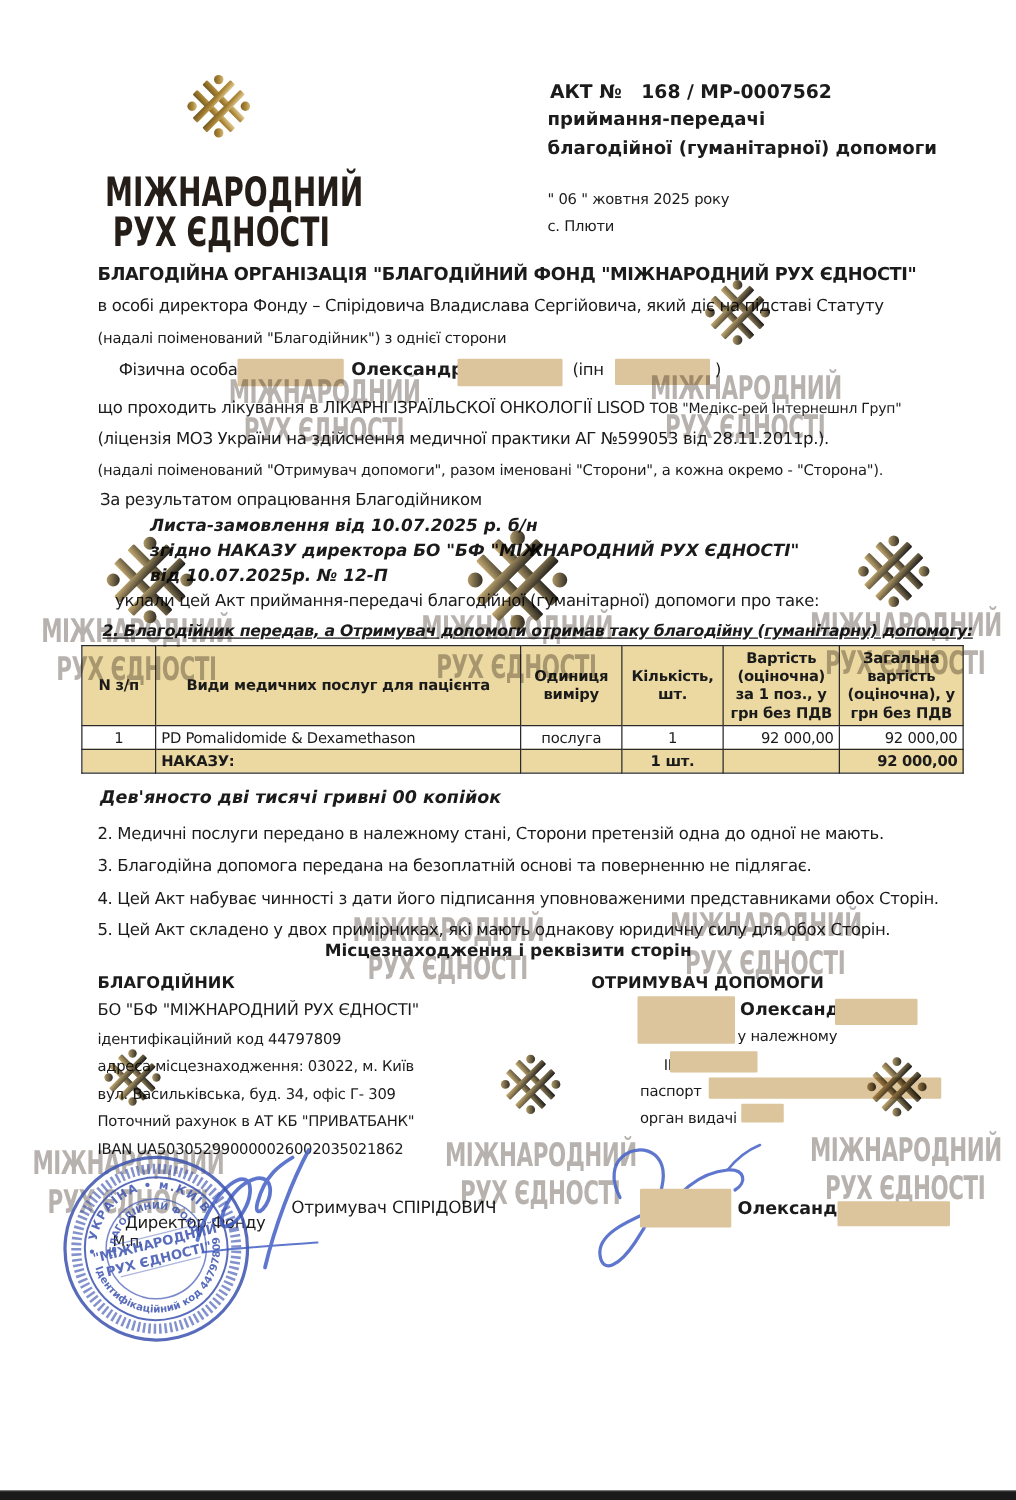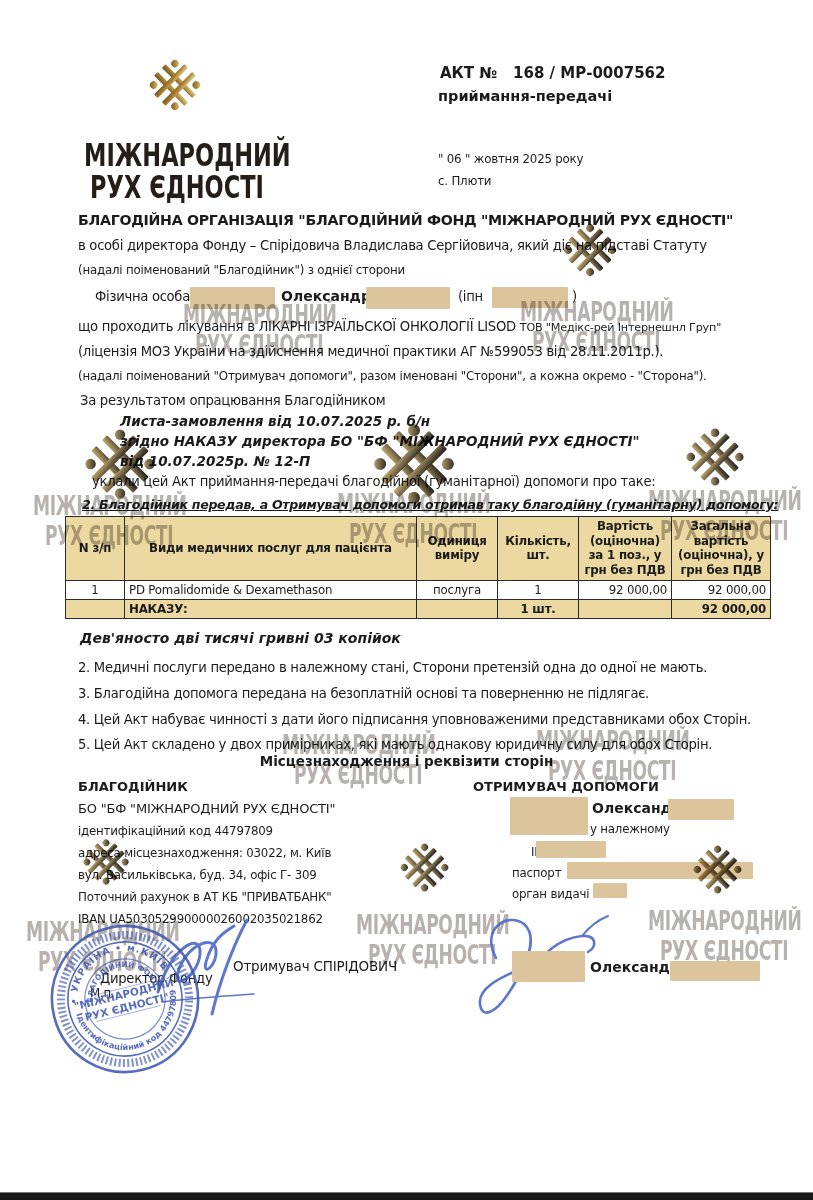--- a/index.html
+++ b/index.html
@@ -71,20 +71,21 @@
     <svg class="abs" style="left:146px;top:56px" width="58" height="58" viewBox="0 0 100 100">
       <use href="#umlogo" fill="url(#goldG)"></use>
     </svg>
     <div class="abs wordmark" style="left:84px;top:136px;font-size:30px;transform:scale(0.75,1.08);width:248px;text-align:center;">МІЖНАРОДНИЙ</div>
     <div class="abs wordmark" style="left:84px;top:168px;font-size:30px;transform:scale(0.75,1.08);width:248px;text-align:center;">РУХ ЄДНОСТІ</div>
 
     <div class="abs b" style="left:440px;top:64px;font-size:15px;text-align:center;">
       <span>АКТ №</span>&nbsp;&nbsp;&nbsp;<span>168 / МР-0007562</span>
     </div>
     <div class="abs b" style="left:438px;top:88px;font-size:14.5px;">приймання-передачі</div>
+    <div class="abs b" style="left:438px;top:111px;font-size:14.5px;">благодійної (гуманітарної) допомоги</div>
     <div class="abs t12" style="left:438px;top:152px;">" 06 " жовтня 2025 року</div>
     <div class="abs t12" style="left:438px;top:174px;">с. Плюти</div>
 
     <div class="abs b t14" style="left:78px;top:212px;">БЛАГОДІЙНА ОРГАНІЗАЦІЯ "БЛАГОДІЙНИЙ ФОНД "МІЖНАРОДНИЙ РУХ ЄДНОСТІ"</div>
     <div class="abs t13" style="left:78px;top:238px;">в особі директора Фонду – Спірідовича Владислава Сергійовича, який діє на підставі Статуту</div>
     <div class="abs t12" style="left:78px;top:263px;">(надалі поіменований "Благодійник") з однієї сторони</div>
 
     <div class="abs t13" style="left:95px;top:289px;">Фізична особа</div>
     <div class="redact" style="left:190px;top:287px;width:85px;height:22px;"></div>
     <div class="abs b" style="left:281px;top:288px;font-size:14px;">Олександр</div>
@@ -129,21 +130,21 @@
         <td class="tot"></td>
         <td class="tot">НАКАЗУ:</td>
         <td class="tot"></td>
         <td class="tot ctr">1 шт.</td>
         <td class="tot"></td>
         <td class="tot num">92 000,00</td>
       </tr>
     </tbody>
       </table>
 
-    <div class="abs bi" style="left:80px;top:630px;font-size:14px;">Дев'яносто дві тисячі гривні 03 копійок</div>
+    <div class="abs bi" style="left:80px;top:630px;font-size:14px;">Дев'яносто дві тисячі гривні 00 копійок</div>
 
     <div class="abs t13" style="left:78px;top:660px;">2. Медичні послуги передано в належному стані, Сторони претензій одна до одної не мають.</div>
     <div class="abs t13" style="left:78px;top:686px;">3. Благодійна допомога передана на безоплатній основі та поверненню не підлягає.</div>
     <div class="abs t13" style="left:78px;top:712px;">4. Цей Акт набуває чинності з дати його підписання уповноваженими представниками обох Сторін.</div>
     <div class="abs t13" style="left:78px;top:737px;">5. Цей Акт складено у двох примірниках, які мають однакову юридичну силу для обох Сторін.</div>
 
     <div class="abs b" style="left:0;top:753px;width:813px;text-align:center;font-size:13.5px;">Місцезнаходження і реквізити сторін</div>
 
     <div class="abs b" style="left:78px;top:779px;font-size:13px;">БЛАГОДІЙНИК</div>
     <div class="abs" style="left:78px;top:801px;font-size:13px;letter-spacing:-0.2px;">БО "БФ "МІЖНАРОДНИЙ РУХ ЄДНОСТІ"</div>

